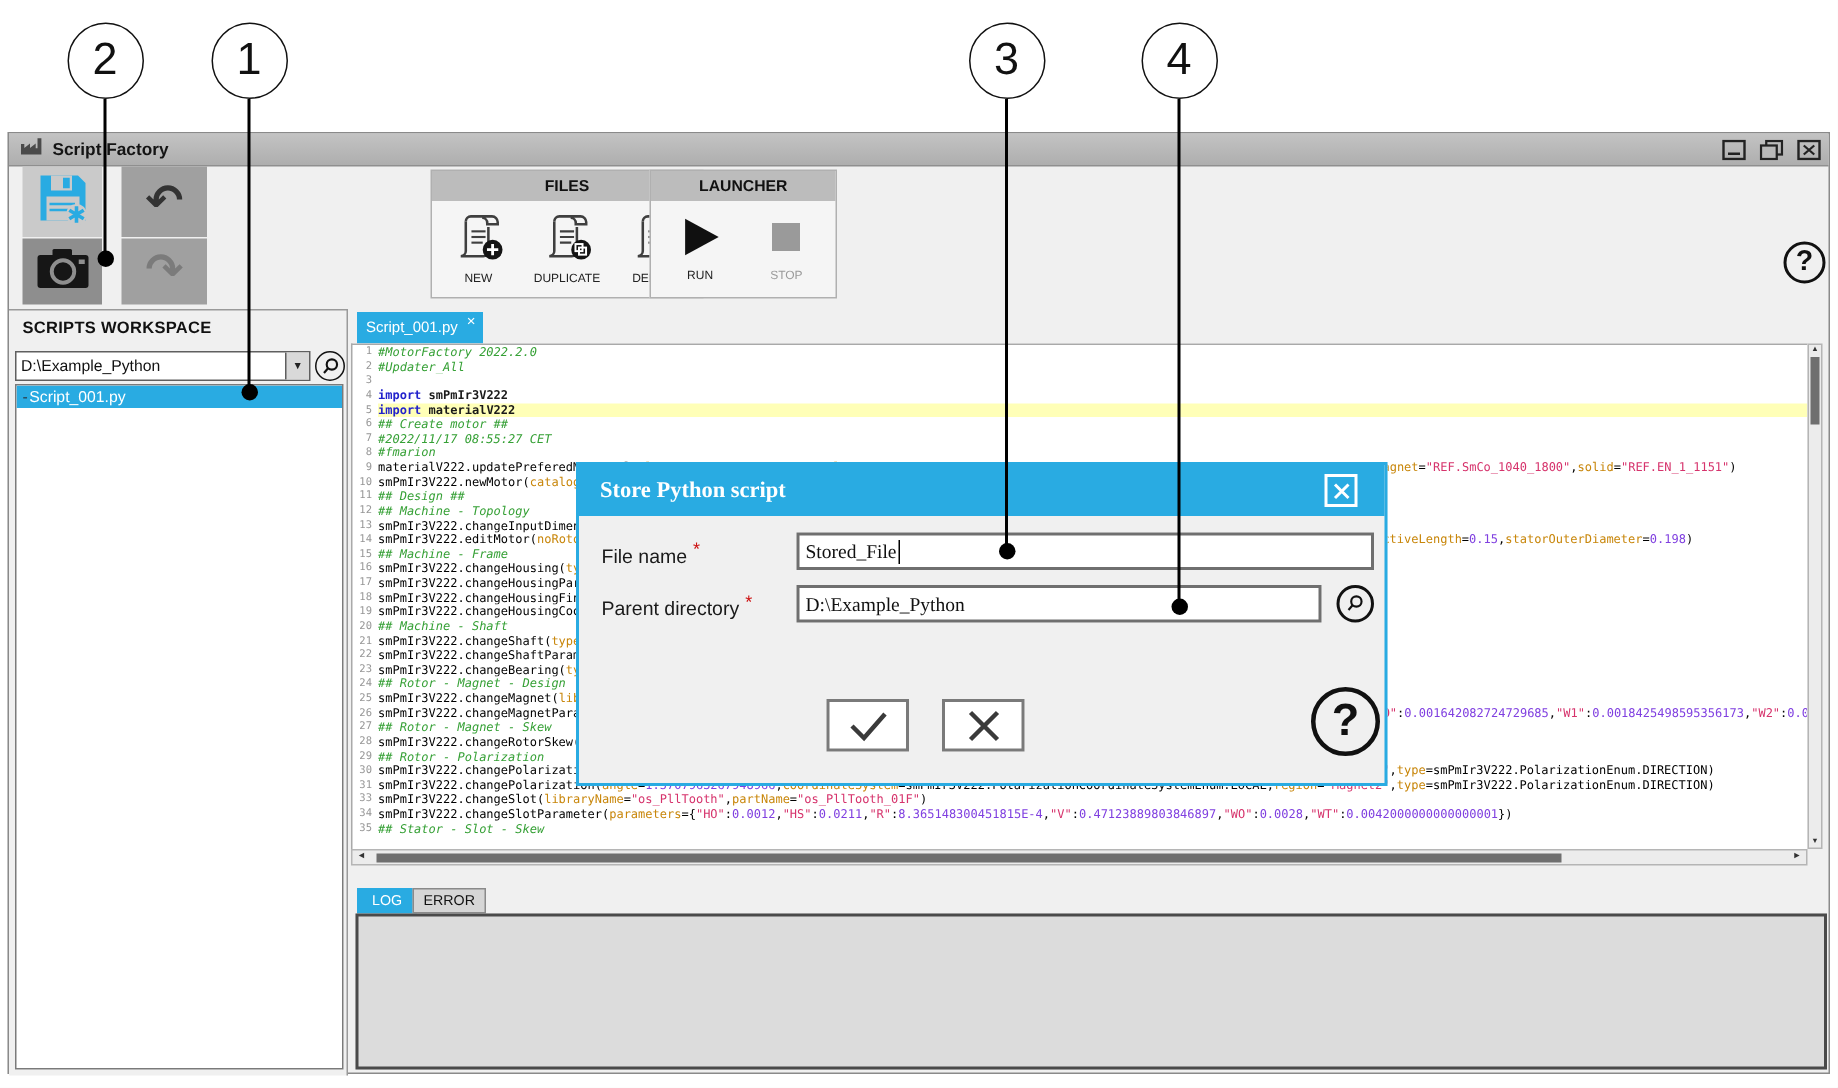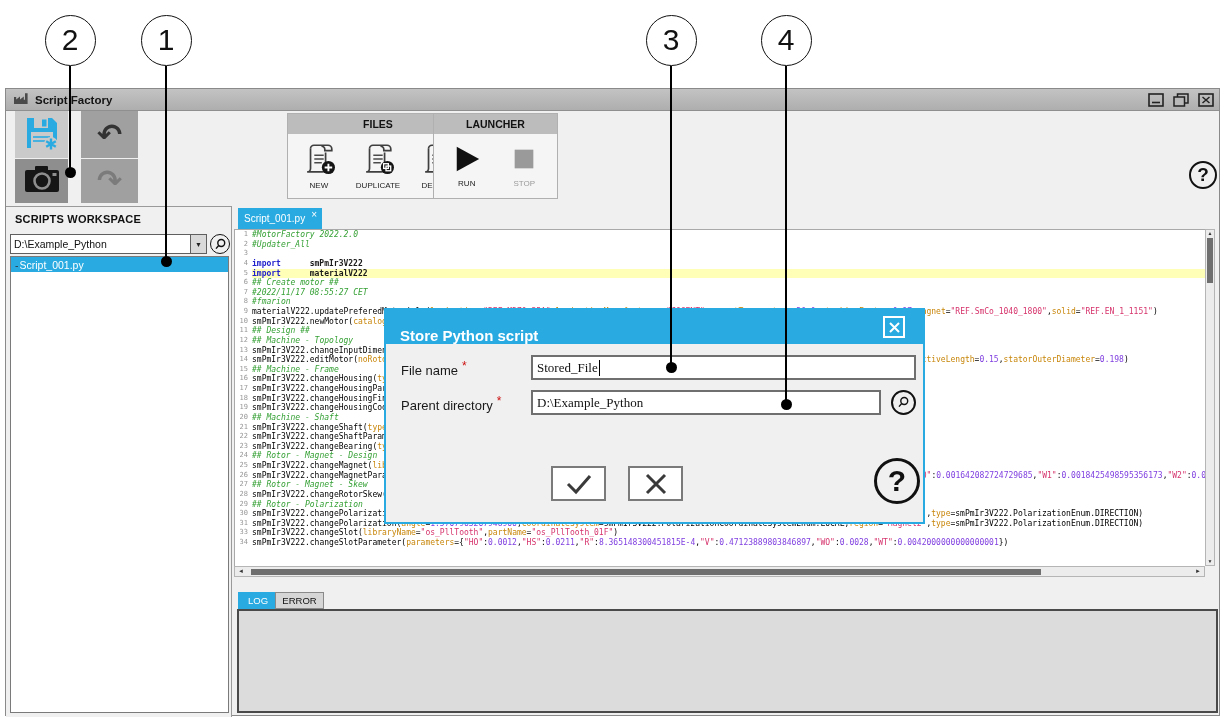--- a/index.html
+++ b/index.html
@@ -49,40 +49,40 @@
   
   #editor-tab{position:absolute;left:232px;top:119px;width:84px;height:21px;background:#29abe2;color:#fff;font-size:10px;display:flex;align-items:center;padding-left:6px;}
   #editor-tab .tab-close{position:absolute;right:5px;top:1px;font-size:10px;color:#fff;}
   #code-area{position:absolute;left:228px;top:140px;width:971px;height:337px;background:#fff;border-top:1px solid #a9a9a9;border-left:1px solid #a9a9a9;overflow:hidden;}
   .code-line{display:flex;height:9.63px;line-height:9.63px;font-family:"DejaVu Sans Mono",monospace;font-size:8px;white-space:pre;}
   .code-line .ln{width:17px;text-align:right;padding-right:4px;color:#969696;font-size:7px;flex:none;}
   .code-line .src{flex:1;overflow:hidden;}
   .code-line .src.hl{background:#ffffb7;}
   .tk-c{color:#35a035;font-style:italic;}
   .tk-k{color:#2222cc;font-weight:bold;}
-  .tk-m{color:#1a1a1a;font-weight:bold;margin-left:24px;}
+  .tk-m{color:#1a1a1a;font-weight:bold;}
   .tk-s{color:#d6336c;}
   .tk-n{color:#8040e0;}
   .tk-p{color:#c8860a;}
   #v-scroll{position:absolute;left:1199px;top:140px;width:10px;height:337px;background:#ececec;border:1px solid #b5b5b5;}
   #v-scroll .arr{position:absolute;left:0;width:100%;text-align:center;font-size:5px;color:#333;line-height:7px;}
   #v-thumb{position:absolute;left:1px;top:8px;width:6px;height:45px;background:#6f6f6f;}
   #h-scroll{position:absolute;left:228px;top:477px;width:971px;height:11px;background:#ececec;border:1px solid #b5b5b5;}
   #h-scroll .arr{position:absolute;top:0;height:100%;font-size:6px;color:#333;line-height:9px;}
   #h-thumb{position:absolute;left:16px;top:1.5px;width:790px;height:6px;background:#6f6f6f;}
 
   
   .log-tab{position:absolute;top:503px;height:17px;display:flex;align-items:center;justify-content:center;font-size:9.5px;padding:0 19px;}
   .log-tab.active{background:#29abe2;color:#fff;border:1px solid #29abe2;}
   .log-tab.inactive{background:#d6d6d6;color:#111;border:1px solid #8a8a8a;}
   #log-content{position:absolute;left:231px;top:520px;width:981px;height:104px;background:#dcdcdc;border:2px solid #4a4a4a;}
 
   
   #dialog{position:absolute;left:378px;top:219px;width:541px;height:216px;background:#f0f0f0;border:2px solid #29abe2;z-index:20;}
-  #dialog-titlebar{position:absolute;left:0;top:0;width:100%;height:34px;background:#29abe2;display:flex;align-items:flex-end;padding-left:14px;}
+  #dialog-titlebar{position:absolute;left:0;top:0;width:100%;height:34px;background:#29abe2;display:flex;align-items:center;padding-left:14px;font-family:Liberation Serif, serif;}
   #dialog-titlebar .dtitle{color:#fff;font-size:15px;font-weight:bold;}
   #dialog-close{position:absolute;right:18px;top:6px;width:22px;height:22px;border:2px solid #fff;display:flex;align-items:center;justify-content:center;}
   .dlg-label{position:absolute;left:15px;font-size:13px;color:#1a1a1a;white-space:nowrap;}
   .dlg-label .req{color:#cc1111;font-size:12px;vertical-align:super;margin-left:4px;}
   .dlg-input{position:absolute;left:145px;height:25px;background:#fff;border:2px solid #6f6f6f;font-size:13px;color:#111;display:flex;align-items:center;padding-left:4px;white-space:nowrap;overflow:hidden;font-family:Liberation Serif, serif;}
   .caret{display:inline-block;width:1px;height:16px;background:#000;margin-left:1px;}
   #dlg-browse{position:absolute;left:505px;top:80px;width:25px;height:25px;border:2px solid #111;border-radius:50%;display:flex;align-items:center;justify-content:center;}
   .dlg-btn{position:absolute;top:156px;width:55px;height:35px;background:#fff;border:2px solid #7a7a7a;display:flex;align-items:center;justify-content:center;}
   #dlg-ok{left:165px;}  #dlg-cancel{left:242px;}
   #dialog-help{left:488px;top:148px;width:46px;height:46px;font-size:30px;border-width:3.5px;}
@@ -275,20 +275,21 @@
         <div class="code-line"><span class="ln">24</span><span class="src"><span class="tk-c">## Rotor - Magnet - Design</span></span></div>
         <div class="code-line"><span class="ln">25</span><span class="src">smPmIr3V222.changeMagnet(<span class="tk-p">libraryName</span>=<span class="tk-s">"mag_Surface"</span>,<span class="tk-p">partName</span>=<span class="tk-s">"mag_Surface_01F"</span>)</span></div>
         <div class="code-line"><span class="ln">26</span><span class="src">smPmIr3V222.changeMagnetParameter(<span class="tk-p">parameters</span>={<span class="tk-s">"EMBED"</span>:<span class="tk-n">0.0</span>,<span class="tk-s">"EOFF"</span>:<span class="tk-n">0.0</span>,<span class="tk-s">"H"</span>:<span class="tk-n">0.0045</span>,<span class="tk-s">"MAGSEG"</span>:<span class="tk-n">1.0</span>,<span class="tk-s">"MS"</span>:<span class="tk-n">1.0</span>,<span class="tk-s">"NP"</span>:<span class="tk-n">2.0</span>,<span class="tk-s">"ROUT"</span>:<span class="tk-n">0.0549</span>,<span class="tk-s">"TM"</span>:<span class="tk-n">0.0045</span>,<span class="tk-s">"TO"</span>:<span class="tk-n">0.001642082724729685</span>,<span class="tk-s">"W1"</span>:<span class="tk-n">0.0018425498595356173</span>,<span class="tk-s">"W2"</span>:<span class="tk-n">0.0018425498595356173</span>})</span></div>
         <div class="code-line"><span class="ln">27</span><span class="src"><span class="tk-c">## Rotor - Magnet - Skew</span></span></div>
         <div class="code-line"><span class="ln">28</span><span class="src">smPmIr3V222.changeRotorSkew(<span class="tk-p">type</span>=smPmIr3V222.SkewTypeEnum.NONE)</span></div>
         <div class="code-line"><span class="ln">29</span><span class="src"><span class="tk-c">## Rotor - Polarization</span></span></div>
         <div class="code-line"><span class="ln">30</span><span class="src">smPmIr3V222.changePolarization(<span class="tk-p">angle</span>=<span class="tk-n">1.5707963267948966</span>,<span class="tk-p">coordinateSystem</span>=smPmIr3V222.PolarizationCoordinateSystemEnum.LOCAL,<span class="tk-p">region</span>=<span class="tk-s">"Magnet1"</span>,<span class="tk-p">type</span>=smPmIr3V222.PolarizationEnum.DIRECTION)</span></div>
         <div class="code-line"><span class="ln">31</span><span class="src">smPmIr3V222.changePolarization(<span class="tk-p">angle</span>=<span class="tk-n">1.5707963267948966</span>,<span class="tk-p">coordinateSystem</span>=smPmIr3V222.PolarizationCoordinateSystemEnum.LOCAL,<span class="tk-p">region</span>=<span class="tk-s">"Magnet2"</span>,<span class="tk-p">type</span>=smPmIr3V222.PolarizationEnum.DIRECTION)</span></div>
         <div class="code-line"><span class="ln">33</span><span class="src">smPmIr3V222.changeSlot(<span class="tk-p">libraryName</span>=<span class="tk-s">"os_PllTooth"</span>,<span class="tk-p">partName</span>=<span class="tk-s">"os_PllTooth_01F"</span>)</span></div>
         <div class="code-line"><span class="ln">34</span><span class="src">smPmIr3V222.changeSlotParameter(<span class="tk-p">parameters</span>={<span class="tk-s">"HO"</span>:<span class="tk-n">0.0012</span>,<span class="tk-s">"HS"</span>:<span class="tk-n">0.0211</span>,<span class="tk-s">"R"</span>:<span class="tk-n">8.365148300451815E-4</span>,<span class="tk-s">"V"</span>:<span class="tk-n">0.47123889803846897</span>,<span class="tk-s">"WO"</span>:<span class="tk-n">0.0028</span>,<span class="tk-s">"WT"</span>:<span class="tk-n">0.0042000000000000001</span>})</span></div>
+        <div class="code-line"><span class="ln">35</span><span class="src"><span class="tk-c">## Stator - Slot - Skew</span></span></div>
       </div>
 
     <div id="v-scroll">
       <div class="arr" style="top:0">▲</div>
       <div id="v-thumb"></div>
       <div class="arr" style="bottom:0">▼</div>
     </div>
     <div id="h-scroll">
       <div class="arr" style="left:3px">◄</div>
       <div id="h-thumb"></div>

